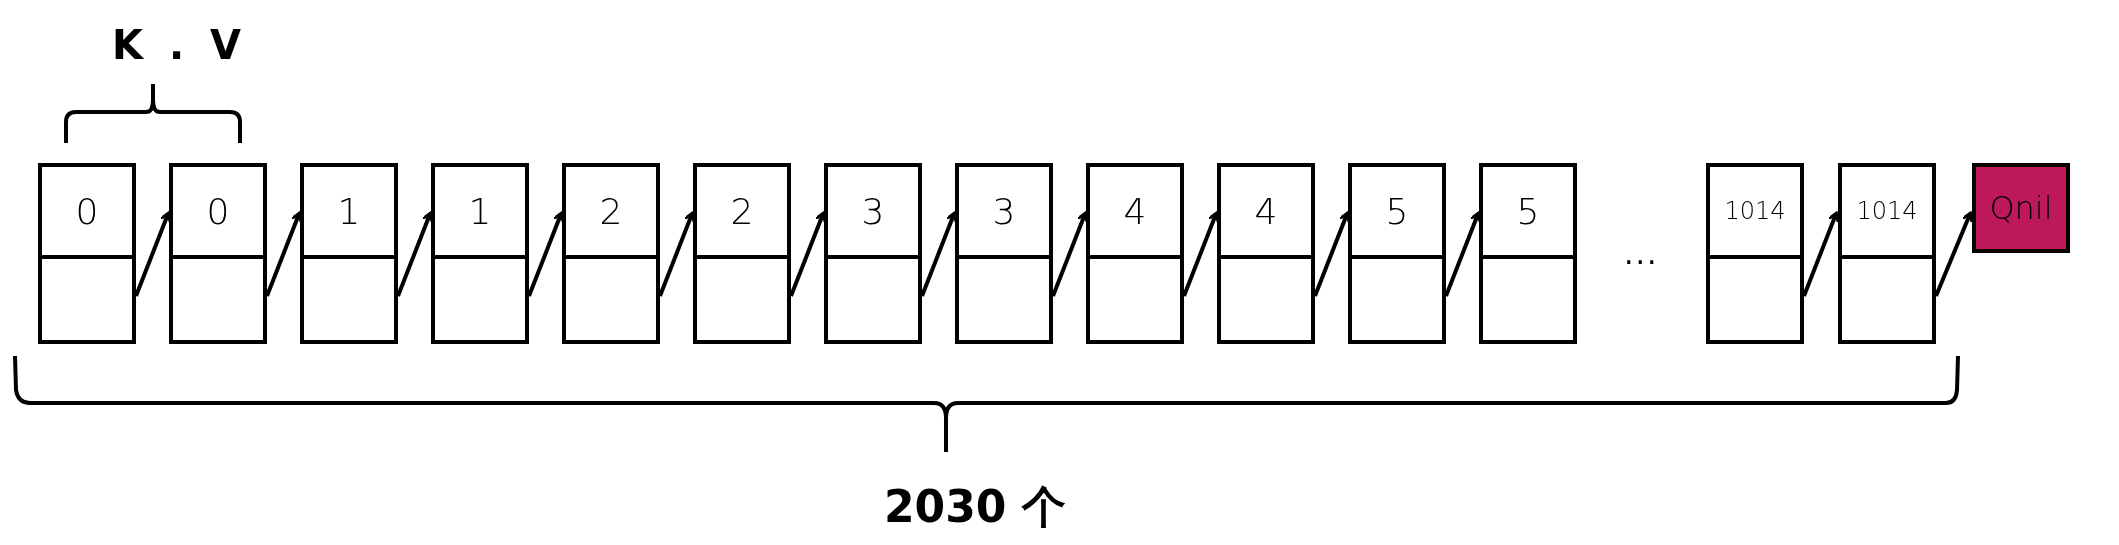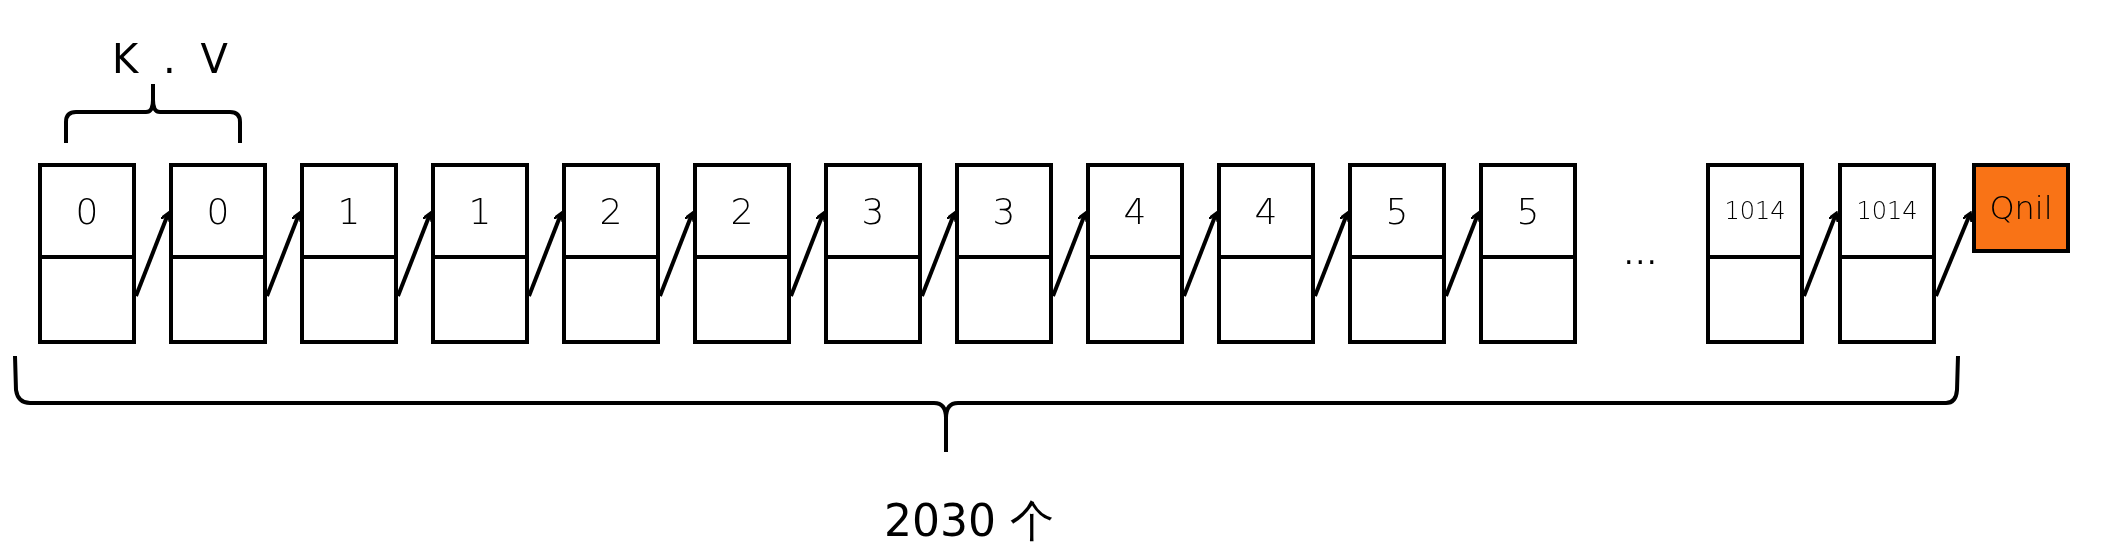--- a/index.html
+++ b/index.html
@@ -5,23 +5,23 @@
   html, body { margin: 0; padding: 0; background: #ffffff; }
   body { width: 2119px; height: 545px; position: relative; overflow: hidden;
          font-family: "DejaVu Sans", "Liberation Sans", sans-serif; color: #000; }
   svg.diagram { position: absolute; left: 0; top: 0; }
   .node { position: absolute; box-sizing: border-box; border: 4px solid #000; background: #fff; }
   .node .cell { position: absolute; left: 0; right: 0; box-sizing: border-box;
                 display: flex; align-items: center; justify-content: center; }
   .node .key { top: 0; height: 88px; font-size: 36px; font-weight: 300; }
   .node .key.small { font-size: 24px; }
   .node .ptr { top: 88px; bottom: 0; border-top: 4px solid #000; }
-  .terminal { position: absolute; box-sizing: border-box; border: 4px solid #000; background: #f97316;
+  .terminal { position: absolute; box-sizing: border-box; border: 4px solid #000; background: #be185d;
               display: flex; align-items: center; justify-content: center; font-size: 32px; font-weight: 300; }
-  .label { position: absolute; white-space: nowrap; font-weight: 400; margin-top: 14px; }
+  .label { position: absolute; white-space: nowrap; font-weight: 700; }
   .kv-label { left: 112px; top: 22px; font-size: 40px; letter-spacing: 6px; }
   .count-label { left: 884px; top: 478px; font-size: 44px; text-align: right; }
   .ellipsis { position: absolute; left: 1624px; top: 236px; font-size: 30px; letter-spacing: 2px; }
 </style>
 </head>
 <body>
 
 <svg class="diagram" width="2119" height="545" viewBox="0 0 2119 545">
   <defs>
     <marker id="ah" markerWidth="10" markerHeight="10" refX="7" refY="5" orient="auto" markerUnits="userSpaceOnUse">

